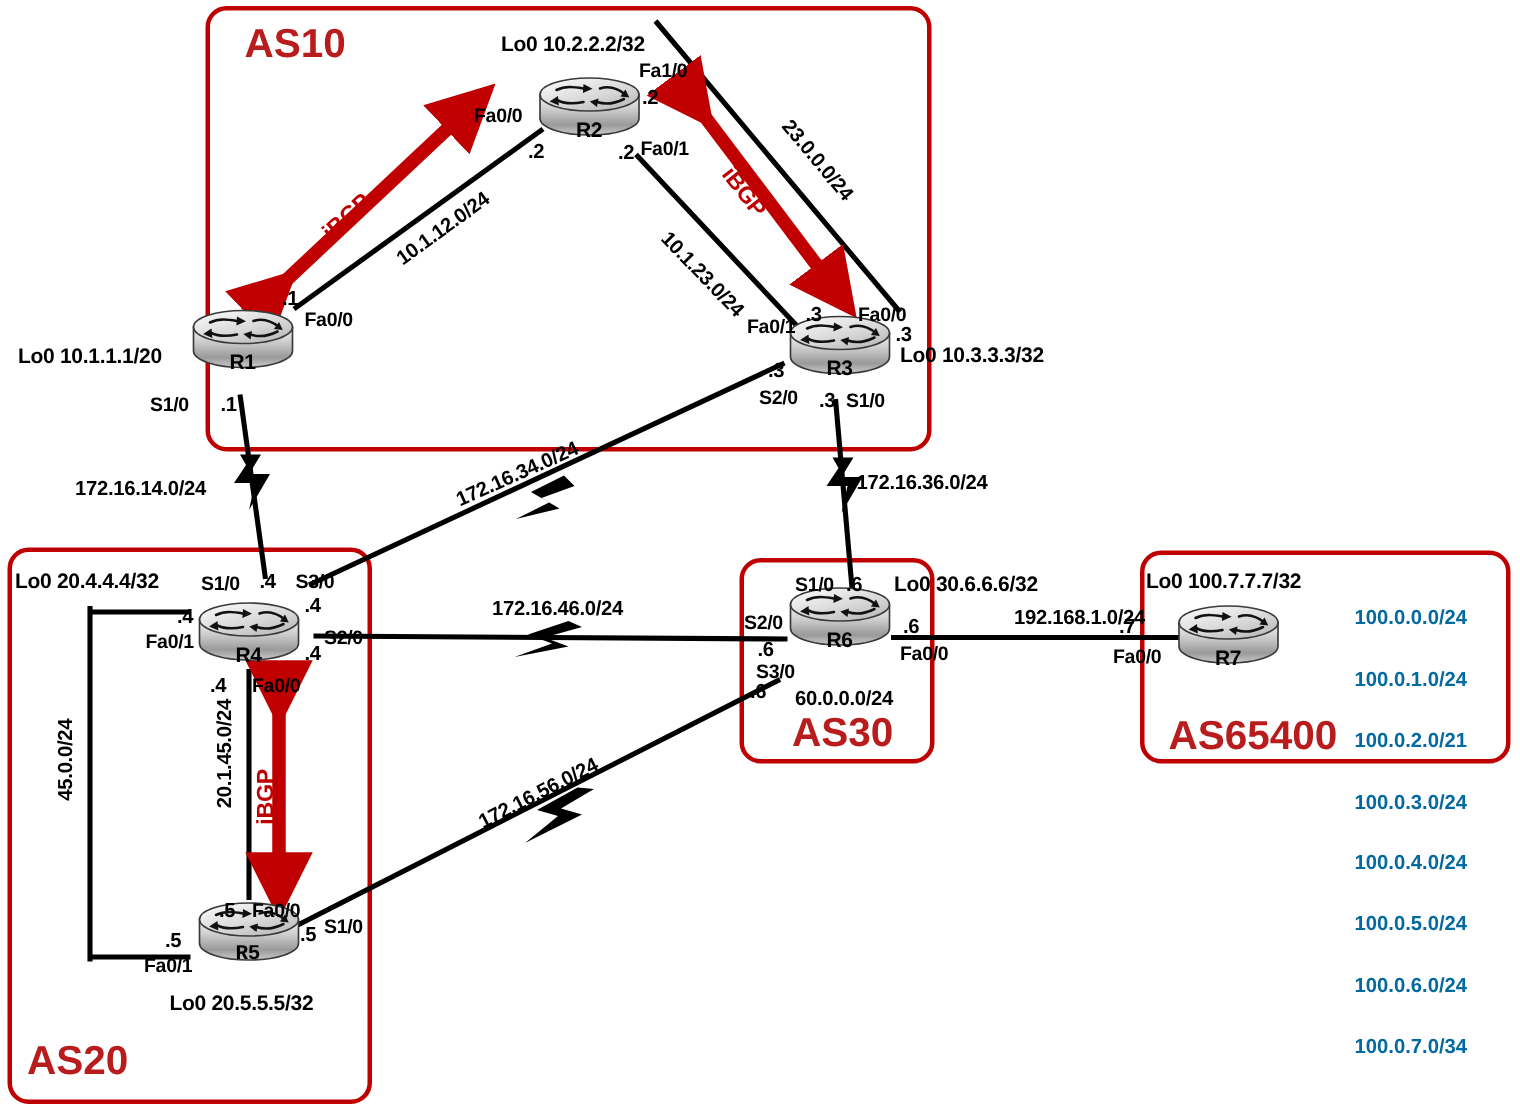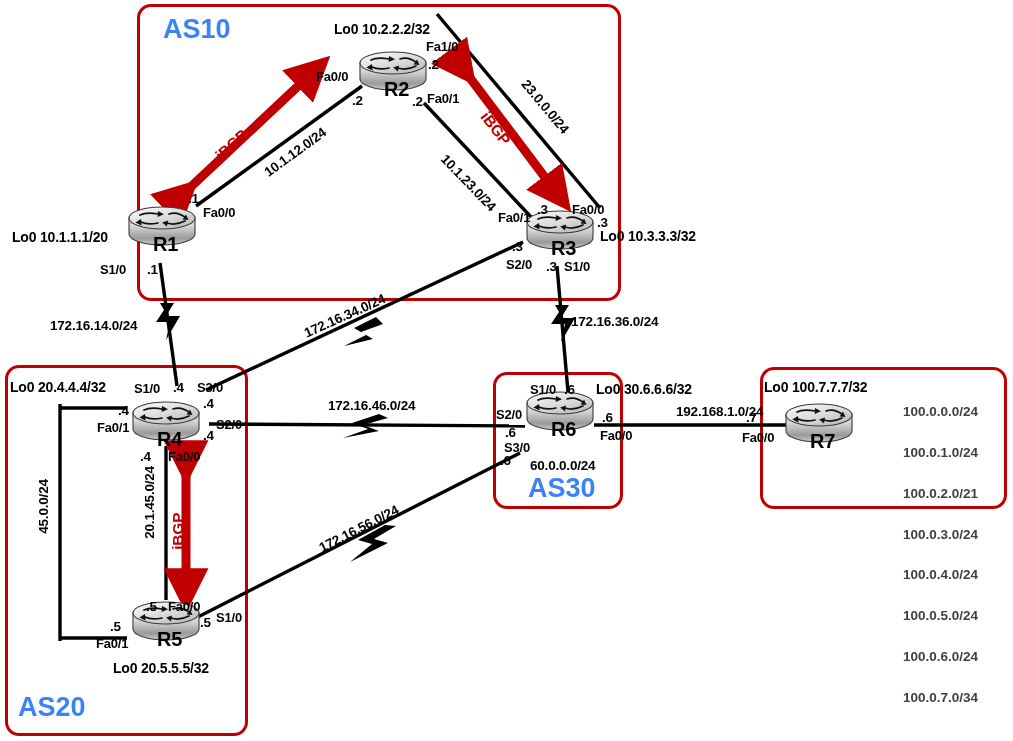--- a/index.html
+++ b/index.html
@@ -30,36 +30,36 @@
     font-weight: bold;
     color: #000000;
     white-space: nowrap;
     line-height: 1;
     letter-spacing: -0.2px;
   }
   .net     { font-size: 13.5px; }
   .intf    { font-size: 13px; }
   .dotnum  { font-size: 13.5px; }
   .lo      { font-size: 14px; text-align: center; }
-  .rname   { font-size: 20px; font-weight: bold; }
+  .rname   { font-size: 14px; font-weight: bold; }
   .asname  {
     font-size: 27px; font-weight: bold;
-    color: #3b82f6;
+    color: #b91c1c;
     letter-spacing: 0px;
   }
   .ibgp {
     font-size: 15.5px; font-weight: bold;
     color: #c00000;
   }
   .routes {
     position: absolute;
     font-family: "Liberation Sans", sans-serif;
     font-size: 13.5px;
     font-weight: bold;
-    color: #404040;
+    color: #0369a1;
     line-height: 13.6px;
     white-space: pre;
   }
   .asbox {
     position: absolute;
     border: 3px solid #c00000;
     border-radius: 14px;
     background: transparent;
   }
 </style>
@@ -163,26 +163,27 @@
     <use href="#routerSym" x="527" y="211"></use>
     <use href="#routerSym" x="133" y="402"></use>
     <use href="#routerSym" x="133" y="602"></use>
     <use href="#routerSym" x="527" y="392"></use>
     <use href="#routerSym" x="786" y="404"></use>
   </svg>
 
   <div class="lbl asname" style="left:163px; top:16px;">AS10</div>
   <div class="lbl asname" style="left:18px; top:694px;">AS20</div>
   <div class="lbl asname" style="left:528px; top:475px;">AS30</div>
+  <div class="lbl asname" style="left:779px; top:477px;">AS65400</div>
 
   <div class="lbl rname" style="left:153px; top:234px;">R1</div>
   <div class="lbl rname" style="left:384px; top:79px;">R2</div>
   <div class="lbl rname" style="left:551px; top:238px;">R3</div>
   <div class="lbl rname" style="left:157px; top:429px;">R4</div>
-  <div class="lbl rname" style="left:157px; top:629px;">R5</div>
+  <div class="lbl rname" style="left:157px; top:629px;font-family:Liberation Mono, monospace;">R5</div>
   <div class="lbl rname" style="left:551px; top:419px;text-align:center;">R6</div>
   <div class="lbl rname" style="left:810px; top:431px;">R7</div>
 
   <div class="lbl lo" style="left:12px; top:230px;">Lo0 10.1.1.1/20</div>
   <div class="lbl lo" style="left:334px; top:22px;">Lo0 10.2.2.2/32</div>
   <div class="lbl lo" style="left:600px; top:229px;">Lo0 10.3.3.3/32</div>
   <div class="lbl lo" style="left:10px; top:380px;">Lo0 20.4.4.4/32</div>
   <div class="lbl lo" style="left:113px; top:661px;">Lo0 20.5.5.5/32</div>
   <div class="lbl lo" style="left:596px; top:382px;">Lo0 30.6.6.6/32</div>
   <div class="lbl lo" style="left:764px; top:380px;">Lo0 100.7.7.7/32</div>

